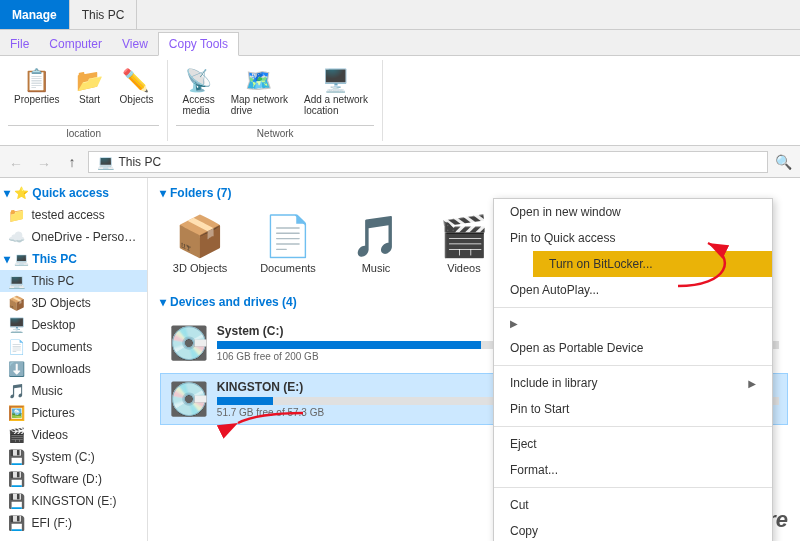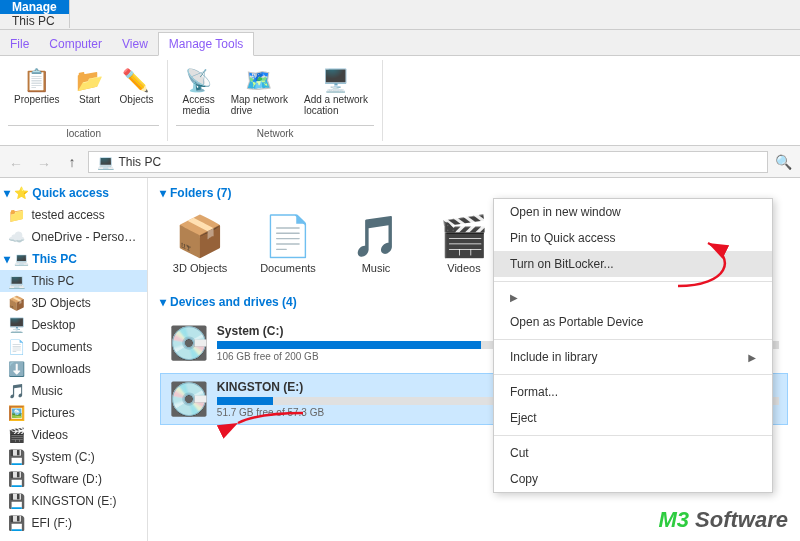--- a/index.html
+++ b/index.html
@@ -1,20 +1,20 @@
 <!DOCTYPE html>
 <html><head>
   <meta charset="utf-8">
   <style>
     * { margin: 0; padding: 0; box-sizing: border-box; }
     body { width: 800px; height: 541px; overflow: hidden; font-family: 'Segoe UI', sans-serif; font-size: 12px; background: #f0f0f0; position: relative; }
 
     
     .title-bar { height: 30px; background: #f0f0f0; border-bottom: 1px solid #ccc; display: flex; align-items: center; }
-    .title-bar-tabs { display: flex; height: 100%; flex-direction: column; }
+    .title-bar-tabs { display: flex; height: 100%; }
     .title-tab { padding: 0 12px; display: flex; align-items: center; font-size: 12px; color: #333; border-right: 1px solid #ccc; cursor: pointer; }
     .title-manage { background: #0078d7; color: white; font-weight: 600; }
 
     
     .ribbon-tabs { height: 26px; background: #f0f0f0; display: flex; align-items: flex-end; border-bottom: 1px solid #ccc; }
     .ribbon-tab { padding: 4px 10px; font-size: 12px; cursor: pointer; color: #8b5cf6; }
     .ribbon-tab.active { background: white; border: 1px solid #ccc; border-bottom: 1px solid white; margin-bottom: -1px; }
 
     
     .ribbon { height: 90px; background: white; border-bottom: 1px solid #ccc; display: flex; align-items: stretch; padding: 4px 0; }
@@ -58,21 +58,21 @@
     .drive-icon { font-size: 32px; }
     .drive-info { flex: 1; }
     .drive-name { font-size: 12px; color: #333; font-weight: 600; }
     .drive-bar-container { width: 100%; height: 8px; background: #e0e0e0; margin-top: 3px; }
     .drive-bar { height: 100%; background: #0078d7; }
     .drive-space { font-size: 10px; color: #666; margin-top: 2px; }
 
     
     .context-menu { position: absolute; top: 20px; left: 345px; width: 280px; background: white; border: 1px solid #ccc; box-shadow: 2px 2px 8px rgba(0,0,0,0.2); z-index: 100; }
     .ctx-item { display: flex; align-items: center; padding: 6px 16px; cursor: pointer; font-size: 12px; color: #333; justify-content: space-between; }
-    .ctx-item.highlighted { background: #e5e5e5; }
+    .ctx-item.highlighted { background: #eab308; margin-left: 39px; }
     .ctx-separator { height: 1px; background: #e0e0e0; margin: 4px 0; }
     .ctx-arrow { color: #666; font-size: 10px; }
     .ctx-label { flex: 1; }
     .arrow-container { position: absolute; top: 0; left: 0; width: 100%; height: 100%; pointer-events: none; z-index: 200; }
 
     
     .watermark { position: absolute; bottom: 8px; right: 12px; font-size: 22px; font-weight: 700; color: #2ecc40; z-index: 50; }
     .watermark span { color: #555; }
 
     
@@ -85,21 +85,21 @@
   <div class="title-bar-tabs">
     <div class="title-tab title-manage">Manage</div>
     <div class="title-tab">This PC</div>
   </div>
 </div>
 
 <div class="ribbon-tabs">
   <div class="ribbon-tab">File</div>
   <div class="ribbon-tab">Computer</div>
   <div class="ribbon-tab">View</div>
-  <div class="ribbon-tab active">Manage Tools</div>
+  <div class="ribbon-tab active">Copy Tools</div>
 </div>
 
 <div class="ribbon">
   <div class="ribbon-group">
     <div class="ribbon-group-items">
       <div class="ribbon-btn">
         <span class="ribbon-icon">📋</span>
         <span class="ribbon-label">Properties</span>
       </div>
       <div class="ribbon-btn">
@@ -271,38 +271,44 @@
     <div class="context-menu">
       <div class="ctx-item">
         <span class="ctx-label">Open in new window</span>
       </div>
       <div class="ctx-item">
         <span class="ctx-label">Pin to Quick access</span>
       </div>
       <div class="ctx-item highlighted">
         <span class="ctx-label">Turn on BitLocker...</span>
       </div>
+      <div class="ctx-item">
+        <span class="ctx-label">Open AutoPlay...</span>
+      </div>
       <div class="ctx-separator"></div>
       <div class="ctx-item">
         <span class="ctx-arrow">▶</span>
       </div>
       <div class="ctx-item">
         <span class="ctx-label">Open as Portable Device</span>
       </div>
       <div class="ctx-separator"></div>
       <div class="ctx-item">
         <span class="ctx-label">Include in library</span>
         <span class="ctx-arrow">▶</span>
       </div>
+      <div class="ctx-item">
+        <span class="ctx-label">Pin to Start</span>
+      </div>
       <div class="ctx-separator"></div>
       <div class="ctx-item">
+        <span class="ctx-label">Eject</span>
+      </div>
+      <div class="ctx-item">
         <span class="ctx-label">Format...</span>
-      </div>
-      <div class="ctx-item">
-        <span class="ctx-label">Eject</span>
       </div>
       <div class="ctx-separator"></div>
       <div class="ctx-item">
         <span class="ctx-label">Cut</span>
       </div>
       <div class="ctx-item">
         <span class="ctx-label">Copy</span>
       </div>
 
     </div>

